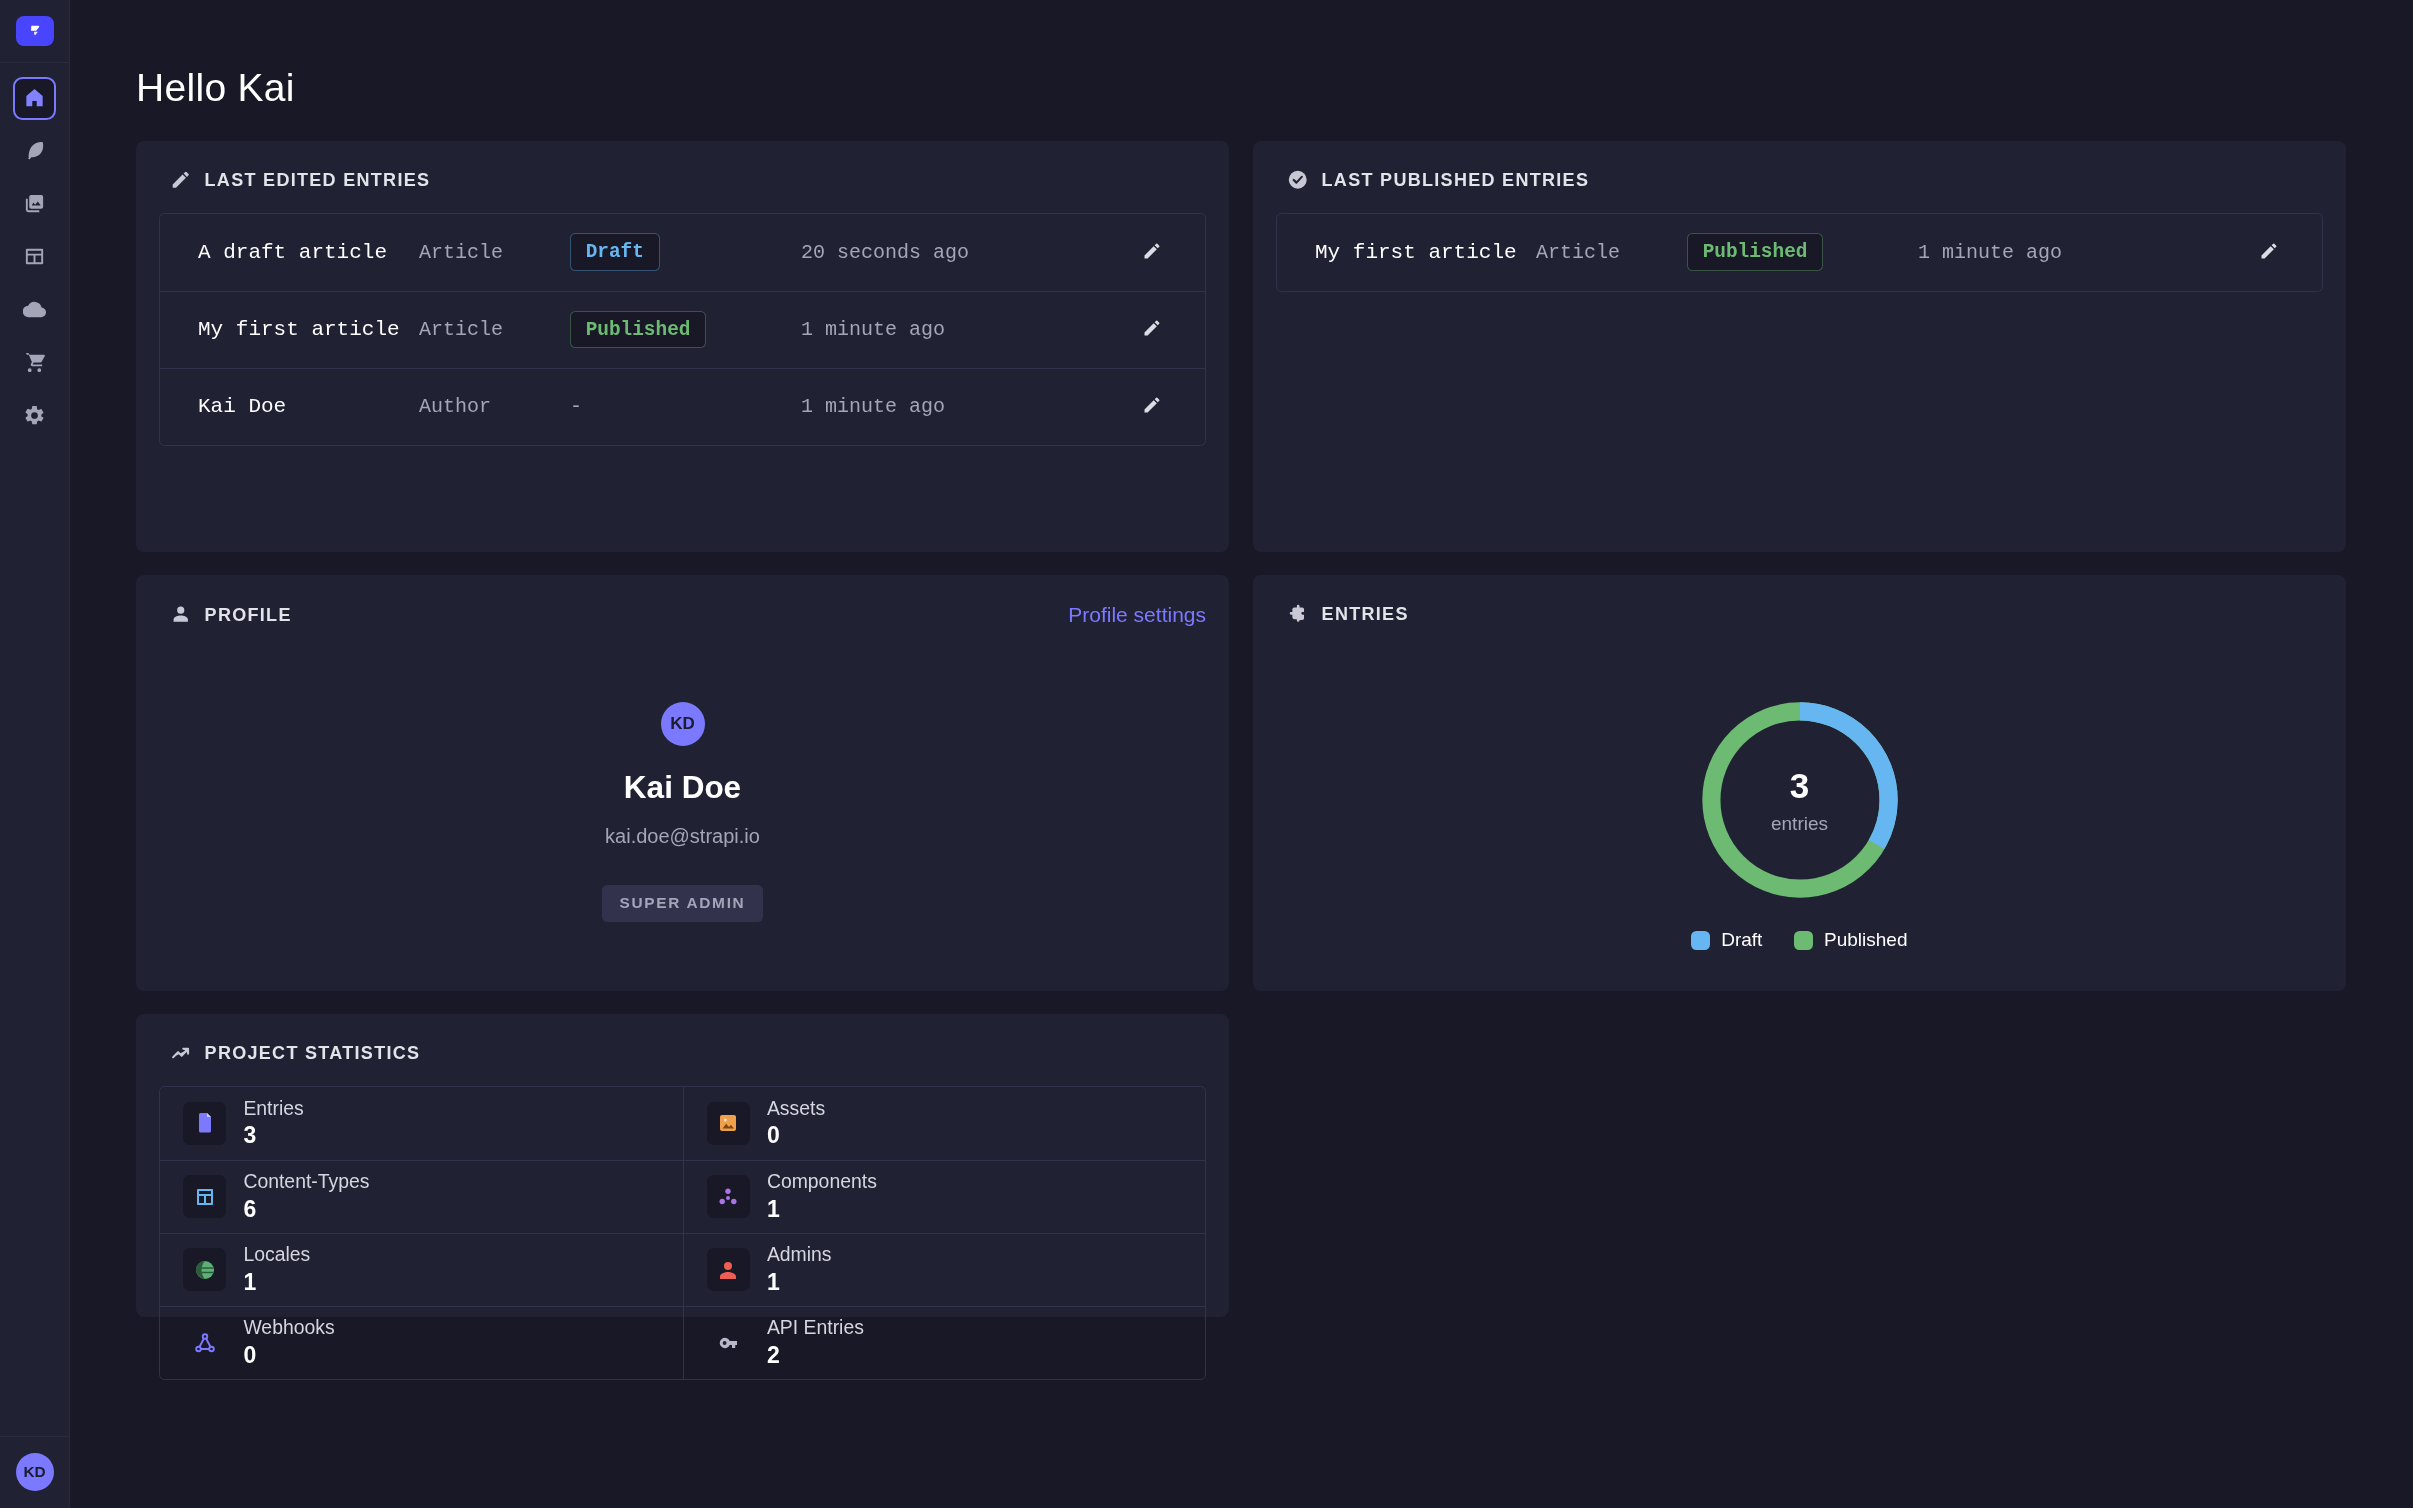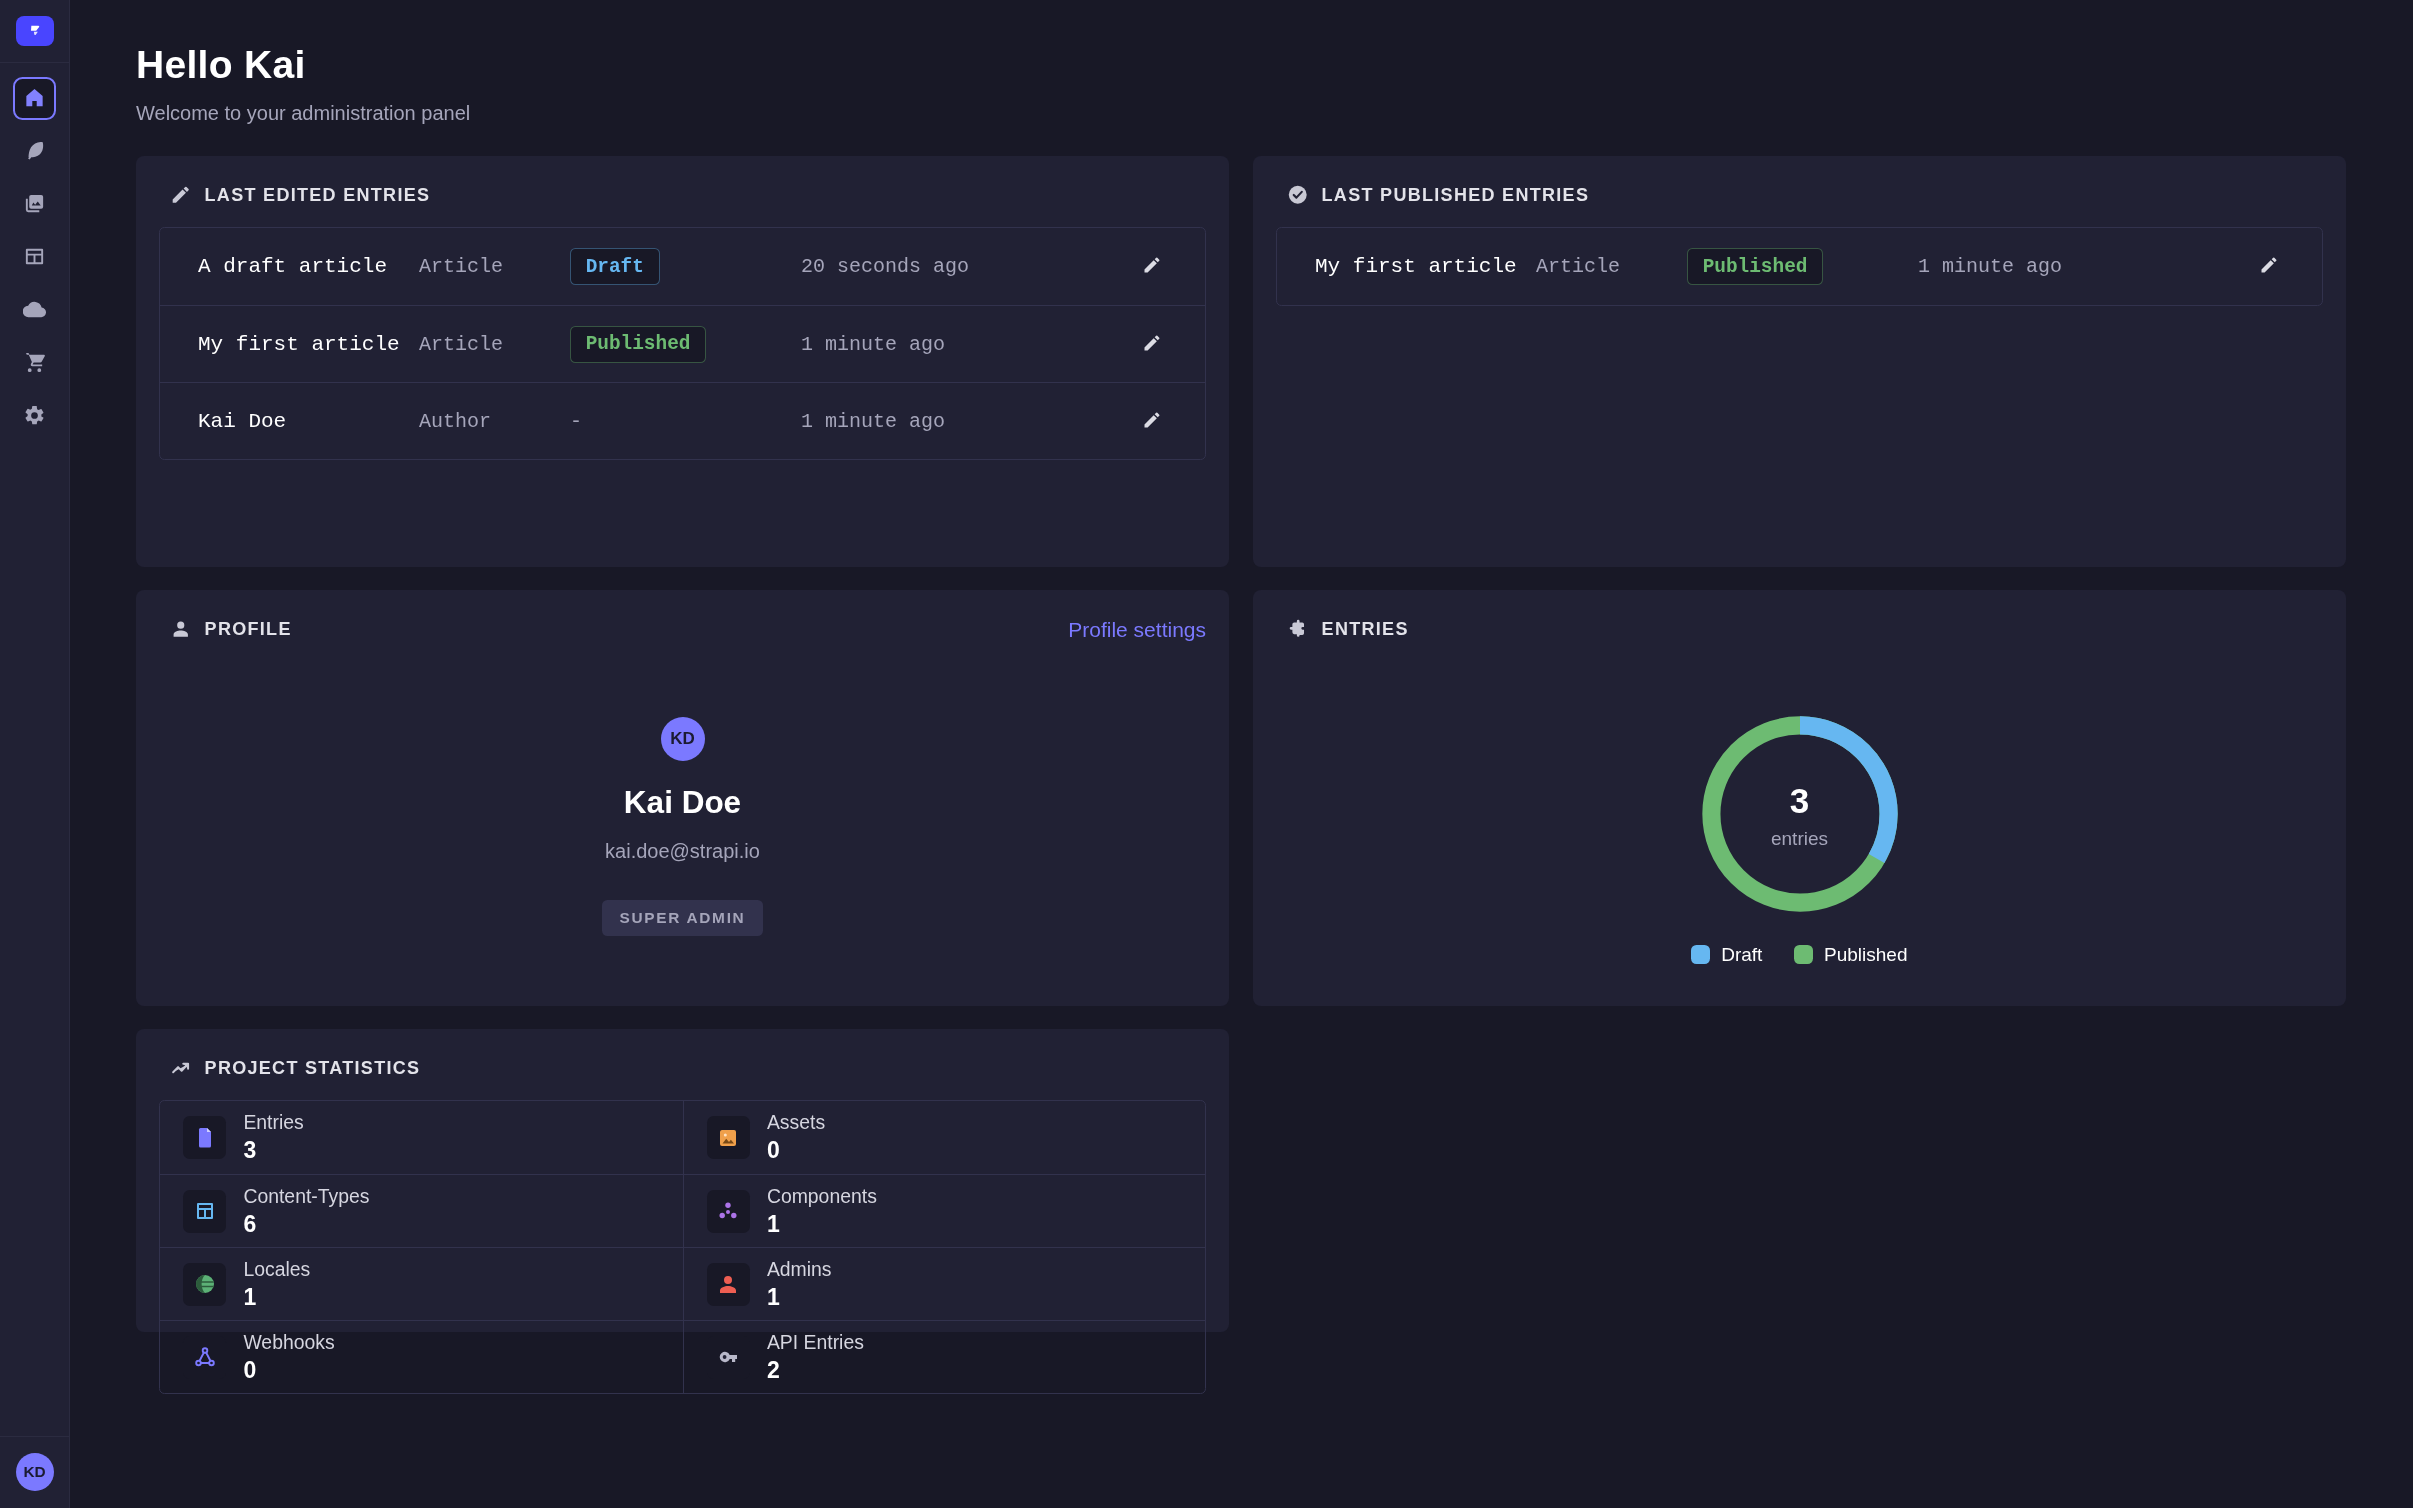--- a/index.html
+++ b/index.html
@@ -40,21 +40,21 @@
   .sb-bottom { margin-top:auto; width:70px; display:flex; flex-direction:column; align-items:center; }
   .sb-avatar {
     width:38px; height:38px; border-radius:50%;
     background:#7b79ff; color:#1b1b32;
     font-size:15.4px; font-weight:bold;
     display:flex; align-items:center; justify-content:center;
     margin:16px 0 17px 0; cursor:pointer;
   }
   
   .main { flex:1; padding:0 67px 0 66px; }
-  .page-title { margin-top:43px; font-size:39px; font-weight:bold; letter-spacing:0.3px; }
+  .page-title { margin-top:66px; font-size:39px; font-weight:normal; letter-spacing:0.3px; }
   .page-subtitle { margin-top:14.7px; font-size:20px; color:#a5a5ba; }
   .grid {
     margin-top:31px;
     display:grid;
     grid-template-columns:1fr 1fr;
     column-gap:24px; row-gap:23px;
   }
   .card {
     background:#212134;
     border-radius:8px;
@@ -221,21 +221,20 @@
   </button>
 
   <div class="sb-bottom">
     <div class="sb-divider" style="margin-top:0"></div>
     <div class="sb-avatar">KD</div>
   </div>
 </aside>
 
 <main class="main">
   <h1 class="page-title">Hello Kai</h1>
-  <p class="page-subtitle">Welcome to your administration panel</p>
 
   <div class="grid">
 
     <section class="card r1">
       <div class="card-head">
         <span>
           <svg viewBox="0 0 24 24" width="21.5" height="21.5" fill="#c9c9d6">
               <path d="M3 17.3V21h3.7L17.8 9.9 14 6.2 3 17.3ZM20.7 7a1 1 0 0 0 0-1.4l-2.3-2.3a1 1 0 0 0-1.4 0l-1.8 1.8 3.7 3.7Z"></path>
             </svg>
         </span>

